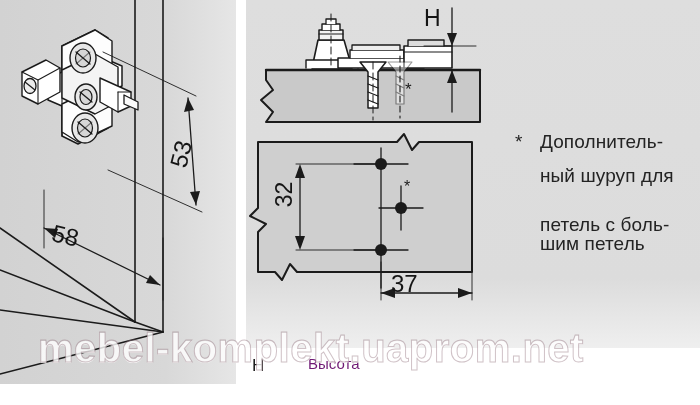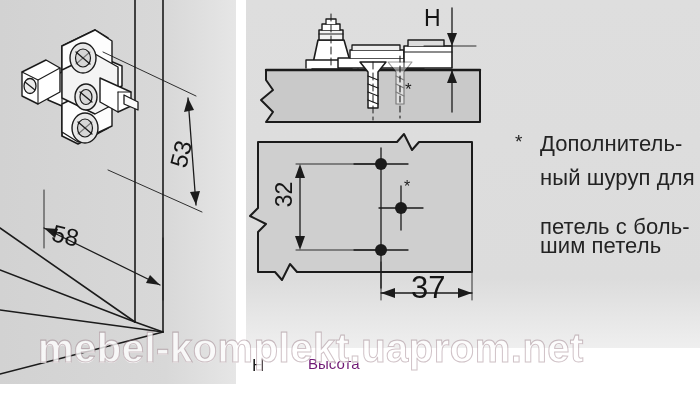--- a/index.html
+++ b/index.html
@@ -16,21 +16,21 @@
   }
   #stage svg.layer{
     position:absolute;
     left:0; top:0;
     width:700px; height:405px;
     display:block;
   }
   .note-line{
     position:absolute;
     left:540px;
-    font-size:22px;
+    font-size:19px;
     color:#232323;
     letter-spacing:0.1px;
     white-space:pre;
   }
   .note-star{
     position:absolute;
     left:515px;
     top:131px;
     font-size:19px;
     color:#232323;
@@ -50,21 +50,21 @@
     color:#701a75;
   }
   .dim{
     position:absolute;
     color:#151515;
     font-family:"Liberation Sans", sans-serif;
   }
   #dim53{ left:168px; top:140px; font-size:24px; transform:rotate(-76deg); transform-origin:50% 50%; }
   #dim58{ left:52px;  top:222px; font-size:24px; transform:rotate(13deg);  transform-origin:50% 50%; }
   #dim32{ left:272px; top:181px; font-size:23px; transform:rotate(-90deg); transform-origin:50% 50%; }
-  #dim37{ left:411px; top:270px; font-size:31px; }
+  #dim37{ left:391px; top:270px; font-size:24px; }
   #dimH { left:424px; top:5px;   font-size:23px; }
   #starSection{ position:absolute; left:405px; top:80px; font-size:17px; color:#1b1b1b; }
   #starDrill  { position:absolute; left:404px; top:178px; font-size:16px; color:#1b1b1b; }
   #watermark{
     position:absolute;
     left:38px;
     top:326px;
     font-size:40px;
     font-weight:bold;
     letter-spacing:0.5px;

